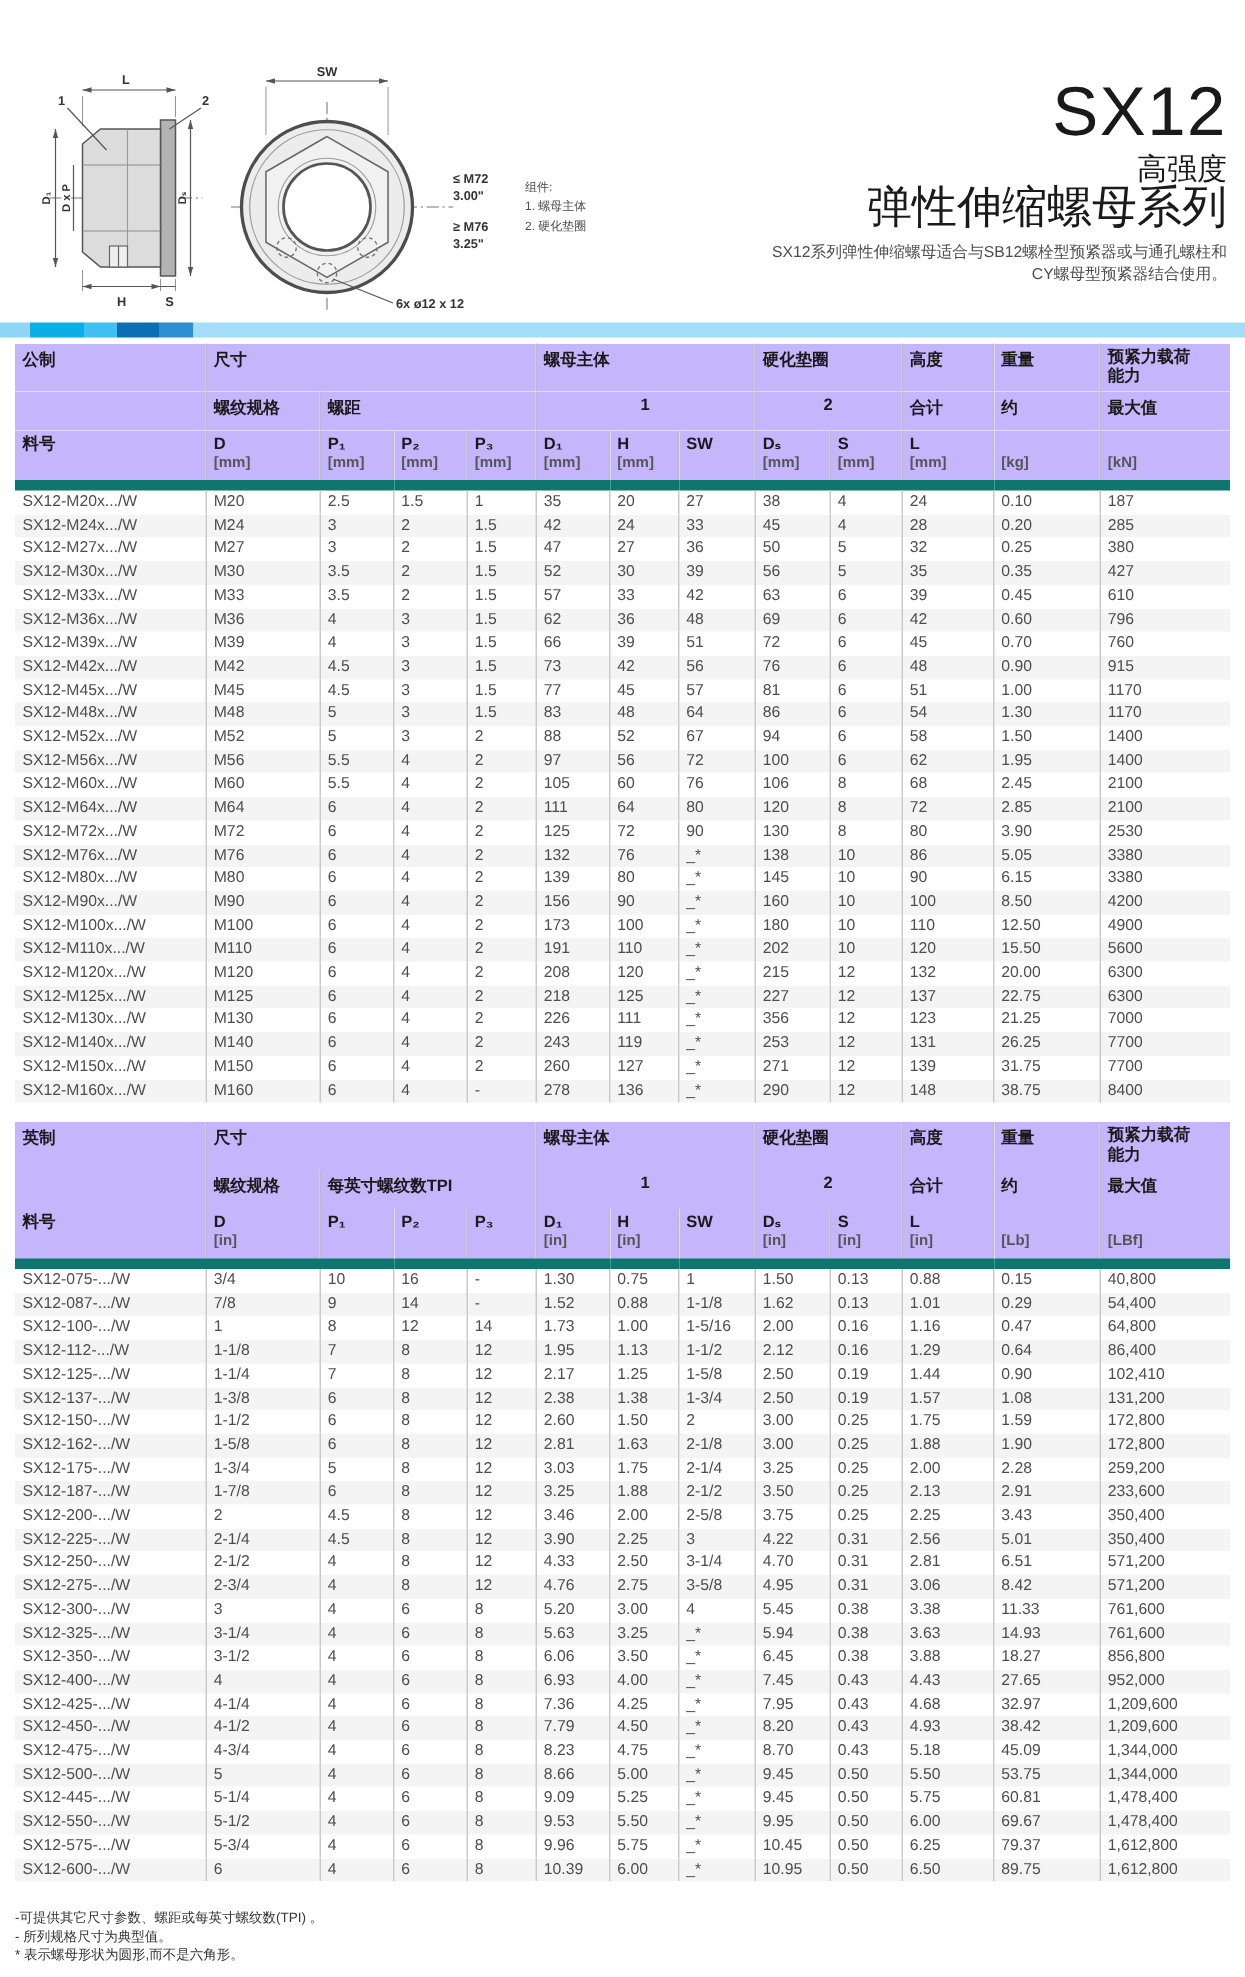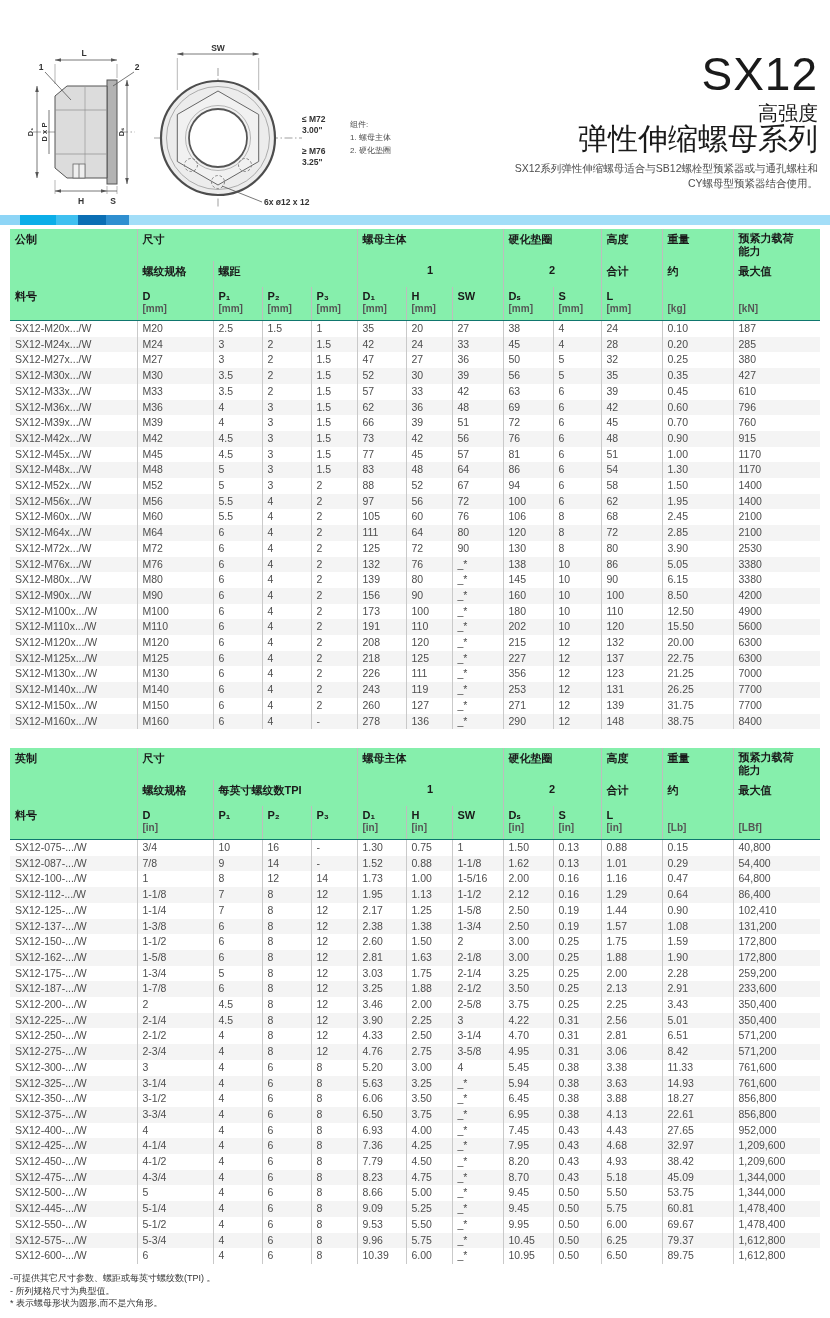--- a/index.html
+++ b/index.html
@@ -22,24 +22,24 @@
   .cdash{stroke:#777;stroke-width:0.7;stroke-dasharray:8,2.5,1.5,2.5;fill:none;}
   .legend{position:absolute;left:350px;top:118px;font-size:8px;line-height:13px;color:#4d4d4d;}
 
   
   .accent-bar{position:absolute;left:0;top:215px;width:830px;height:10px;display:flex;}
 
   
   table.spec{border-collapse:collapse;table-layout:fixed;width:810px;font-size:10.5px;}
   table.spec th,table.spec td{border-right:1px solid #bdbdbd;overflow:hidden;white-space:nowrap;}
   table.spec th:last-child,table.spec td:last-child{border-right:none;}
-  table.spec thead th{background:#86efac;text-align:left;font-weight:bold;color:#1a1a1a;font-size:11px;padding:3px 0 0 5px;vertical-align:top;}
+  table.spec thead th{background:#c4b5fd;text-align:left;font-weight:bold;color:#1a1a1a;font-size:11px;padding:3px 0 0 5px;vertical-align:top;}
   tr.gr th{height:29px;}
   tr.sr th{height:23px;}
-  tr.hr th{height:30px;border-bottom:1px solid #0f766e;}
+  tr.hr th{height:30px;border-bottom:7px solid #0f766e;}
   .ctr{text-align:center !important;padding-left:0 !important;}
   .pl{width:60px;white-space:normal;line-height:13px;}
   .cl{line-height:13px;}
   .cu{line-height:12px;font-weight:bold;color:#555;font-size:10px;}
   table.spec tbody td{padding:2px 0 2px 5px;line-height:11.7px;color:#4d4d4d;border-right:1px solid #c9c9c9;}
   table.spec tbody tr:nth-child(even){background:#f4f4f4;}
 
   
   .footnotes{position:absolute;left:10px;top:1272px;font-size:9px;line-height:12.5px;color:#333;}
 </style>
@@ -977,35 +977,20 @@
           <td>6.06</td>
           <td>3.50</td>
           <td>_*</td>
           <td>6.45</td>
           <td>0.38</td>
           <td>3.88</td>
           <td>18.27</td>
           <td>856,800</td>
         </tr>
         <tr>
-          <td>SX12-375-.../W</td>
-          <td>3-3/4</td>
-          <td>4</td>
-          <td>6</td>
-          <td>8</td>
-          <td>6.50</td>
-          <td>3.75</td>
-          <td>_*</td>
-          <td>6.95</td>
-          <td>0.38</td>
-          <td>4.13</td>
-          <td>22.61</td>
-          <td>856,800</td>
-        </tr>
-        <tr>
           <td>SX12-400-.../W</td>
           <td>4</td>
           <td>4</td>
           <td>6</td>
           <td>8</td>
           <td>6.93</td>
           <td>4.00</td>
           <td>_*</td>
           <td>7.45</td>
           <td>0.43</td>

